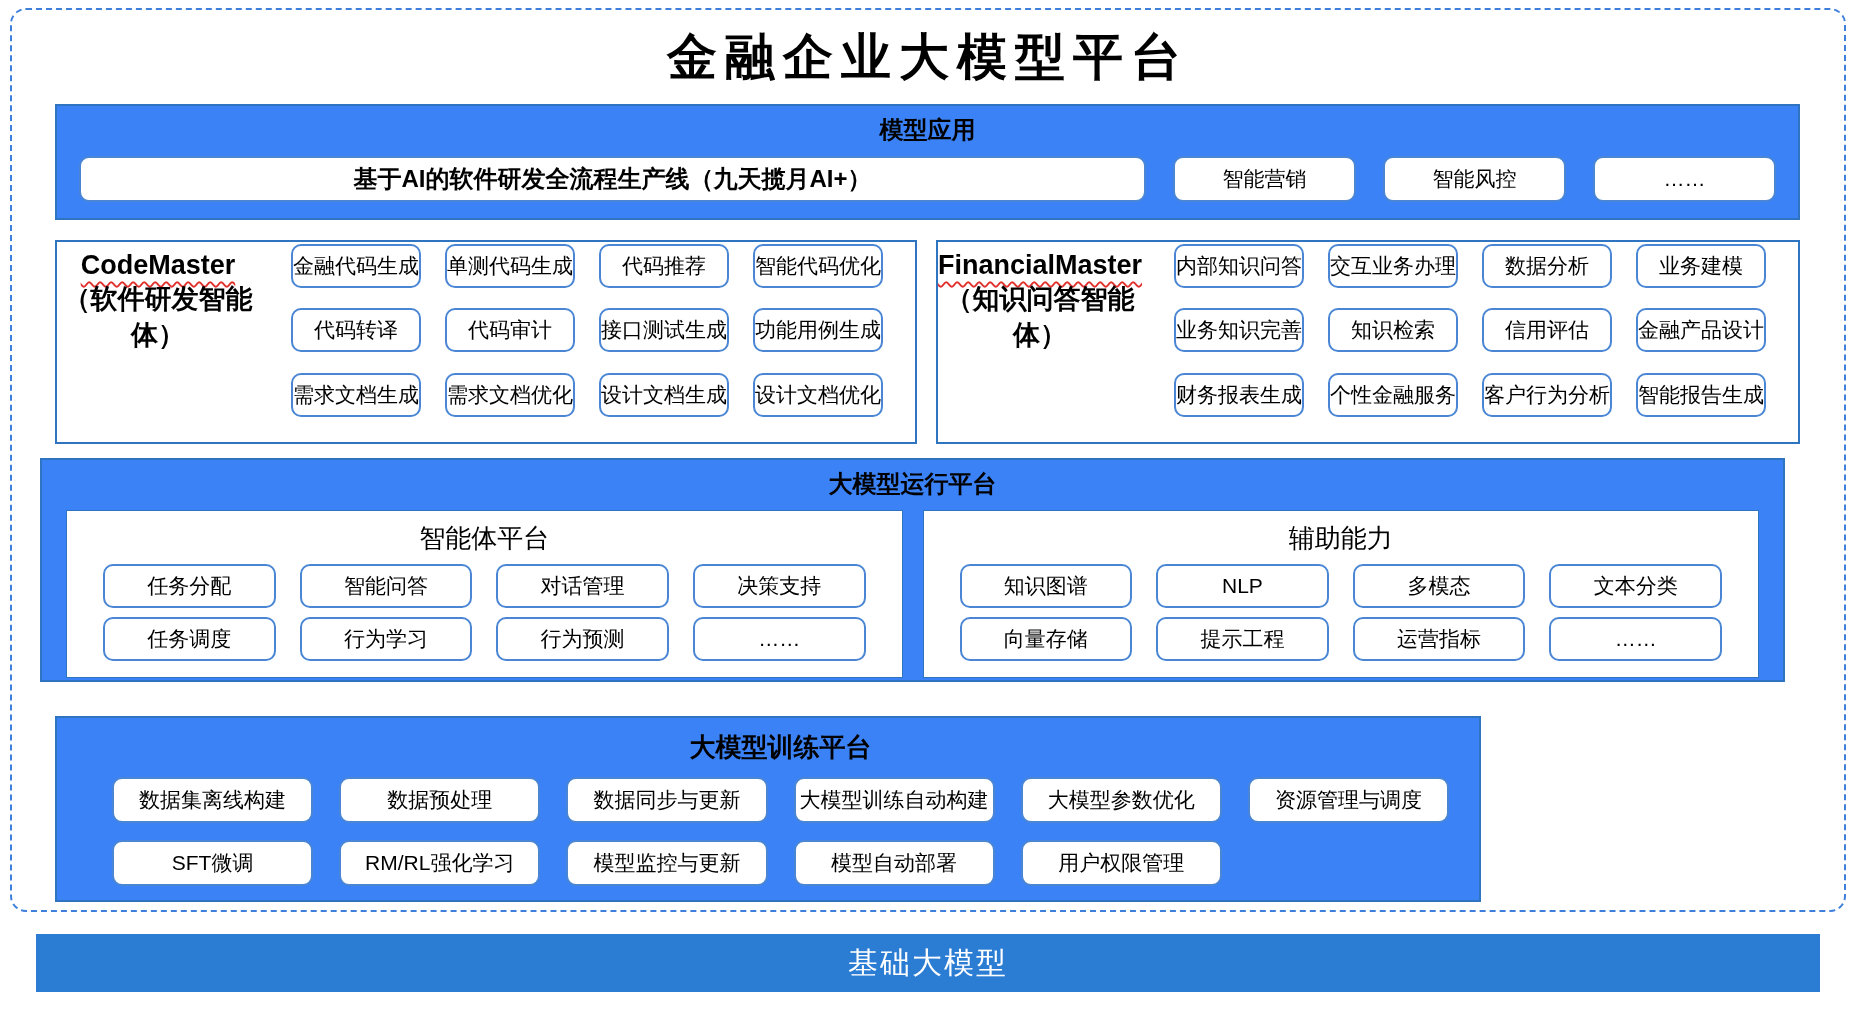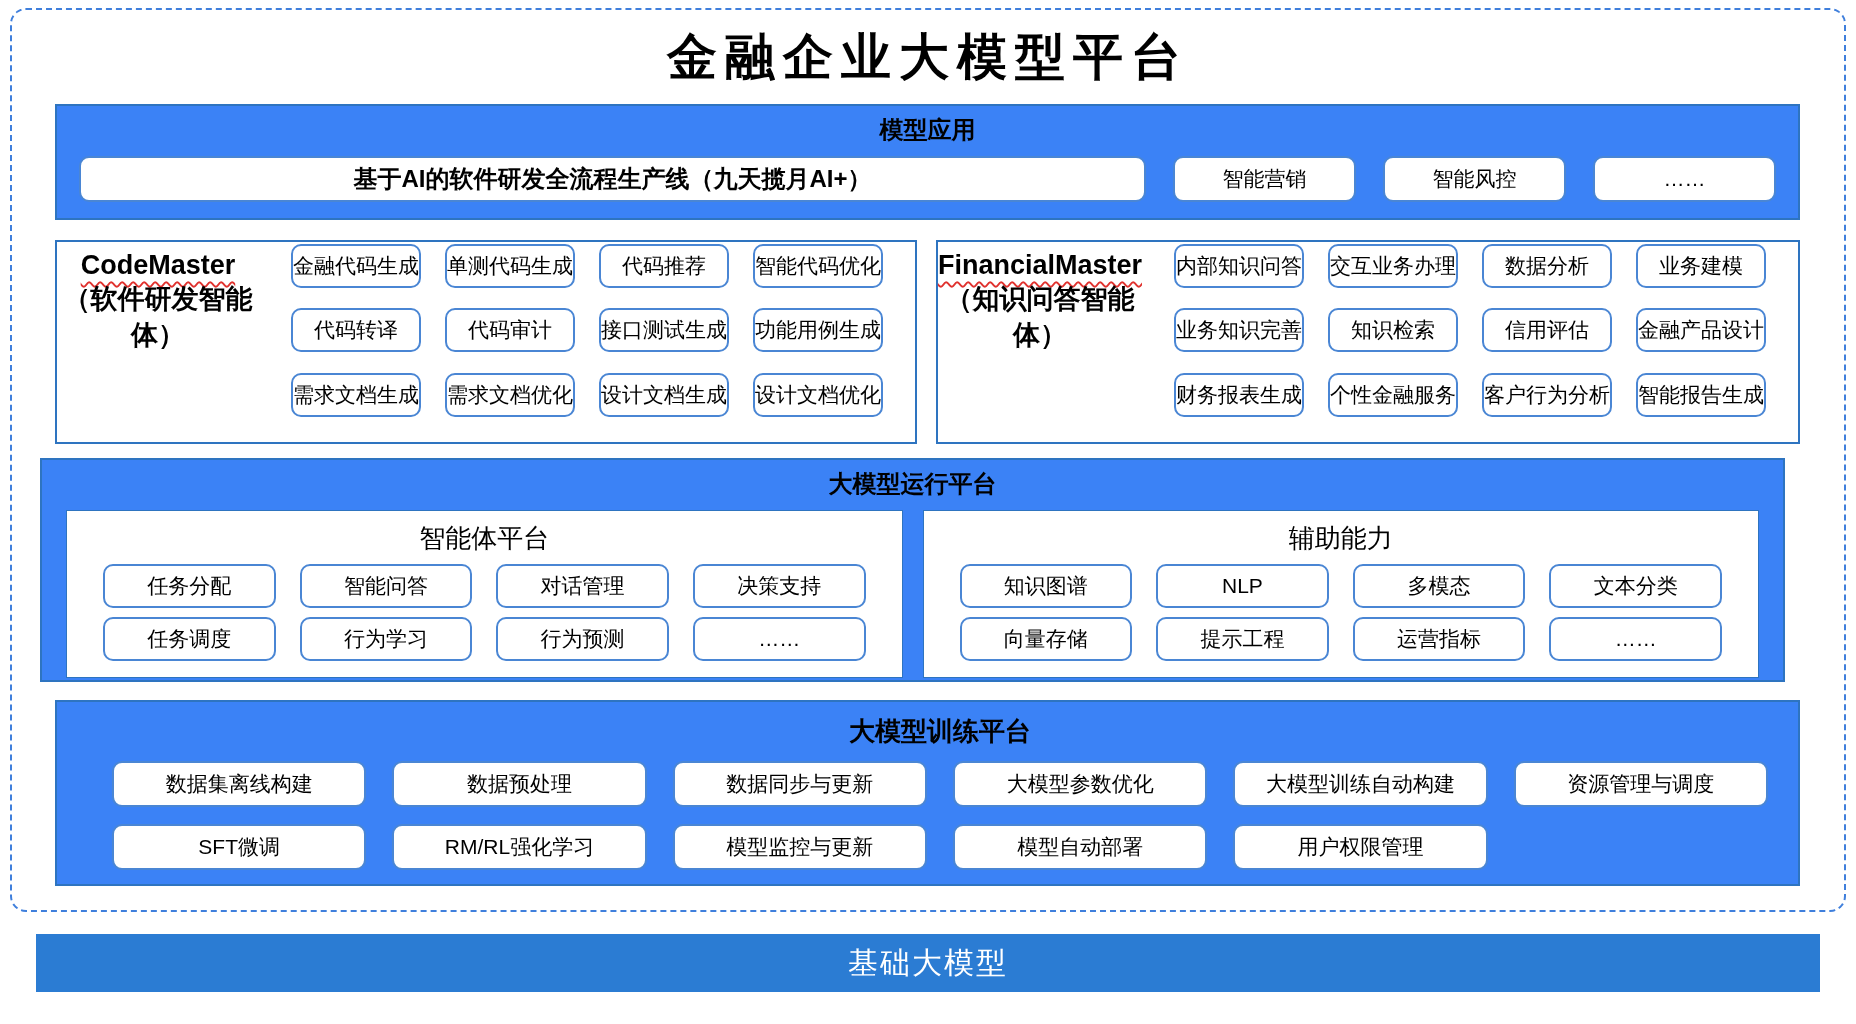--- a/index.html
+++ b/index.html
@@ -53,21 +53,21 @@
   .grid4 .pill{height:44px;}
   
   .sec3{left:40px;top:458px;width:1745px;height:224px;}
   .sub-row{display:flex;gap:20px;padding:10px 24px 16px 24px;}
   .subbox{
     flex:1;border:1.5px solid #2E74C0;box-sizing:border-box;background:#fff;
   }
   .sub-header{text-align:center;font-size:26px;font-weight:normal;margin:10px 0 6px 0;}
   .subbox .grid4{padding:2px 36px 16px 36px;}
   
-  .sec4{left:55px;top:700px;width:1745px;height:186px;padding-left:25px;}
+  .sec4{left:55px;top:716px;width:1426px;height:186px;padding-left:25px;}
   .sec4 .sec-header{font-size:26px;margin-top:12px;}
   .grid6{
     display:grid;grid-template-columns:repeat(6,1fr);gap:17px 26px;
     padding:12px 30px 18px 30px;
   }
   .grid6 .pill{height:46px;}
   
   .foundation-bar{
     position:absolute;left:36px;top:934px;width:1784px;height:58px;
     background:#2B7CD3;color:#ffffff;display:flex;align-items:center;justify-content:center;
@@ -167,22 +167,22 @@
       </div>
     </div>
   </div>
 
   <div class="section sec4">
     <div class="sec-header">大模型训练平台</div>
     <div class="grid6">
         <div class="pill">数据集离线构建</div>
         <div class="pill">数据预处理</div>
         <div class="pill">数据同步与更新</div>
+        <div class="pill">大模型训练自动构建</div>
         <div class="pill">大模型参数优化</div>
-        <div class="pill">大模型训练自动构建</div>
         <div class="pill">资源管理与调度</div>
         <div class="pill">SFT微调</div>
         <div class="pill">RM/RL强化学习</div>
         <div class="pill">模型监控与更新</div>
         <div class="pill">模型自动部署</div>
         <div class="pill">用户权限管理</div>
       </div>
   </div>
 
   <div class="foundation-bar">

